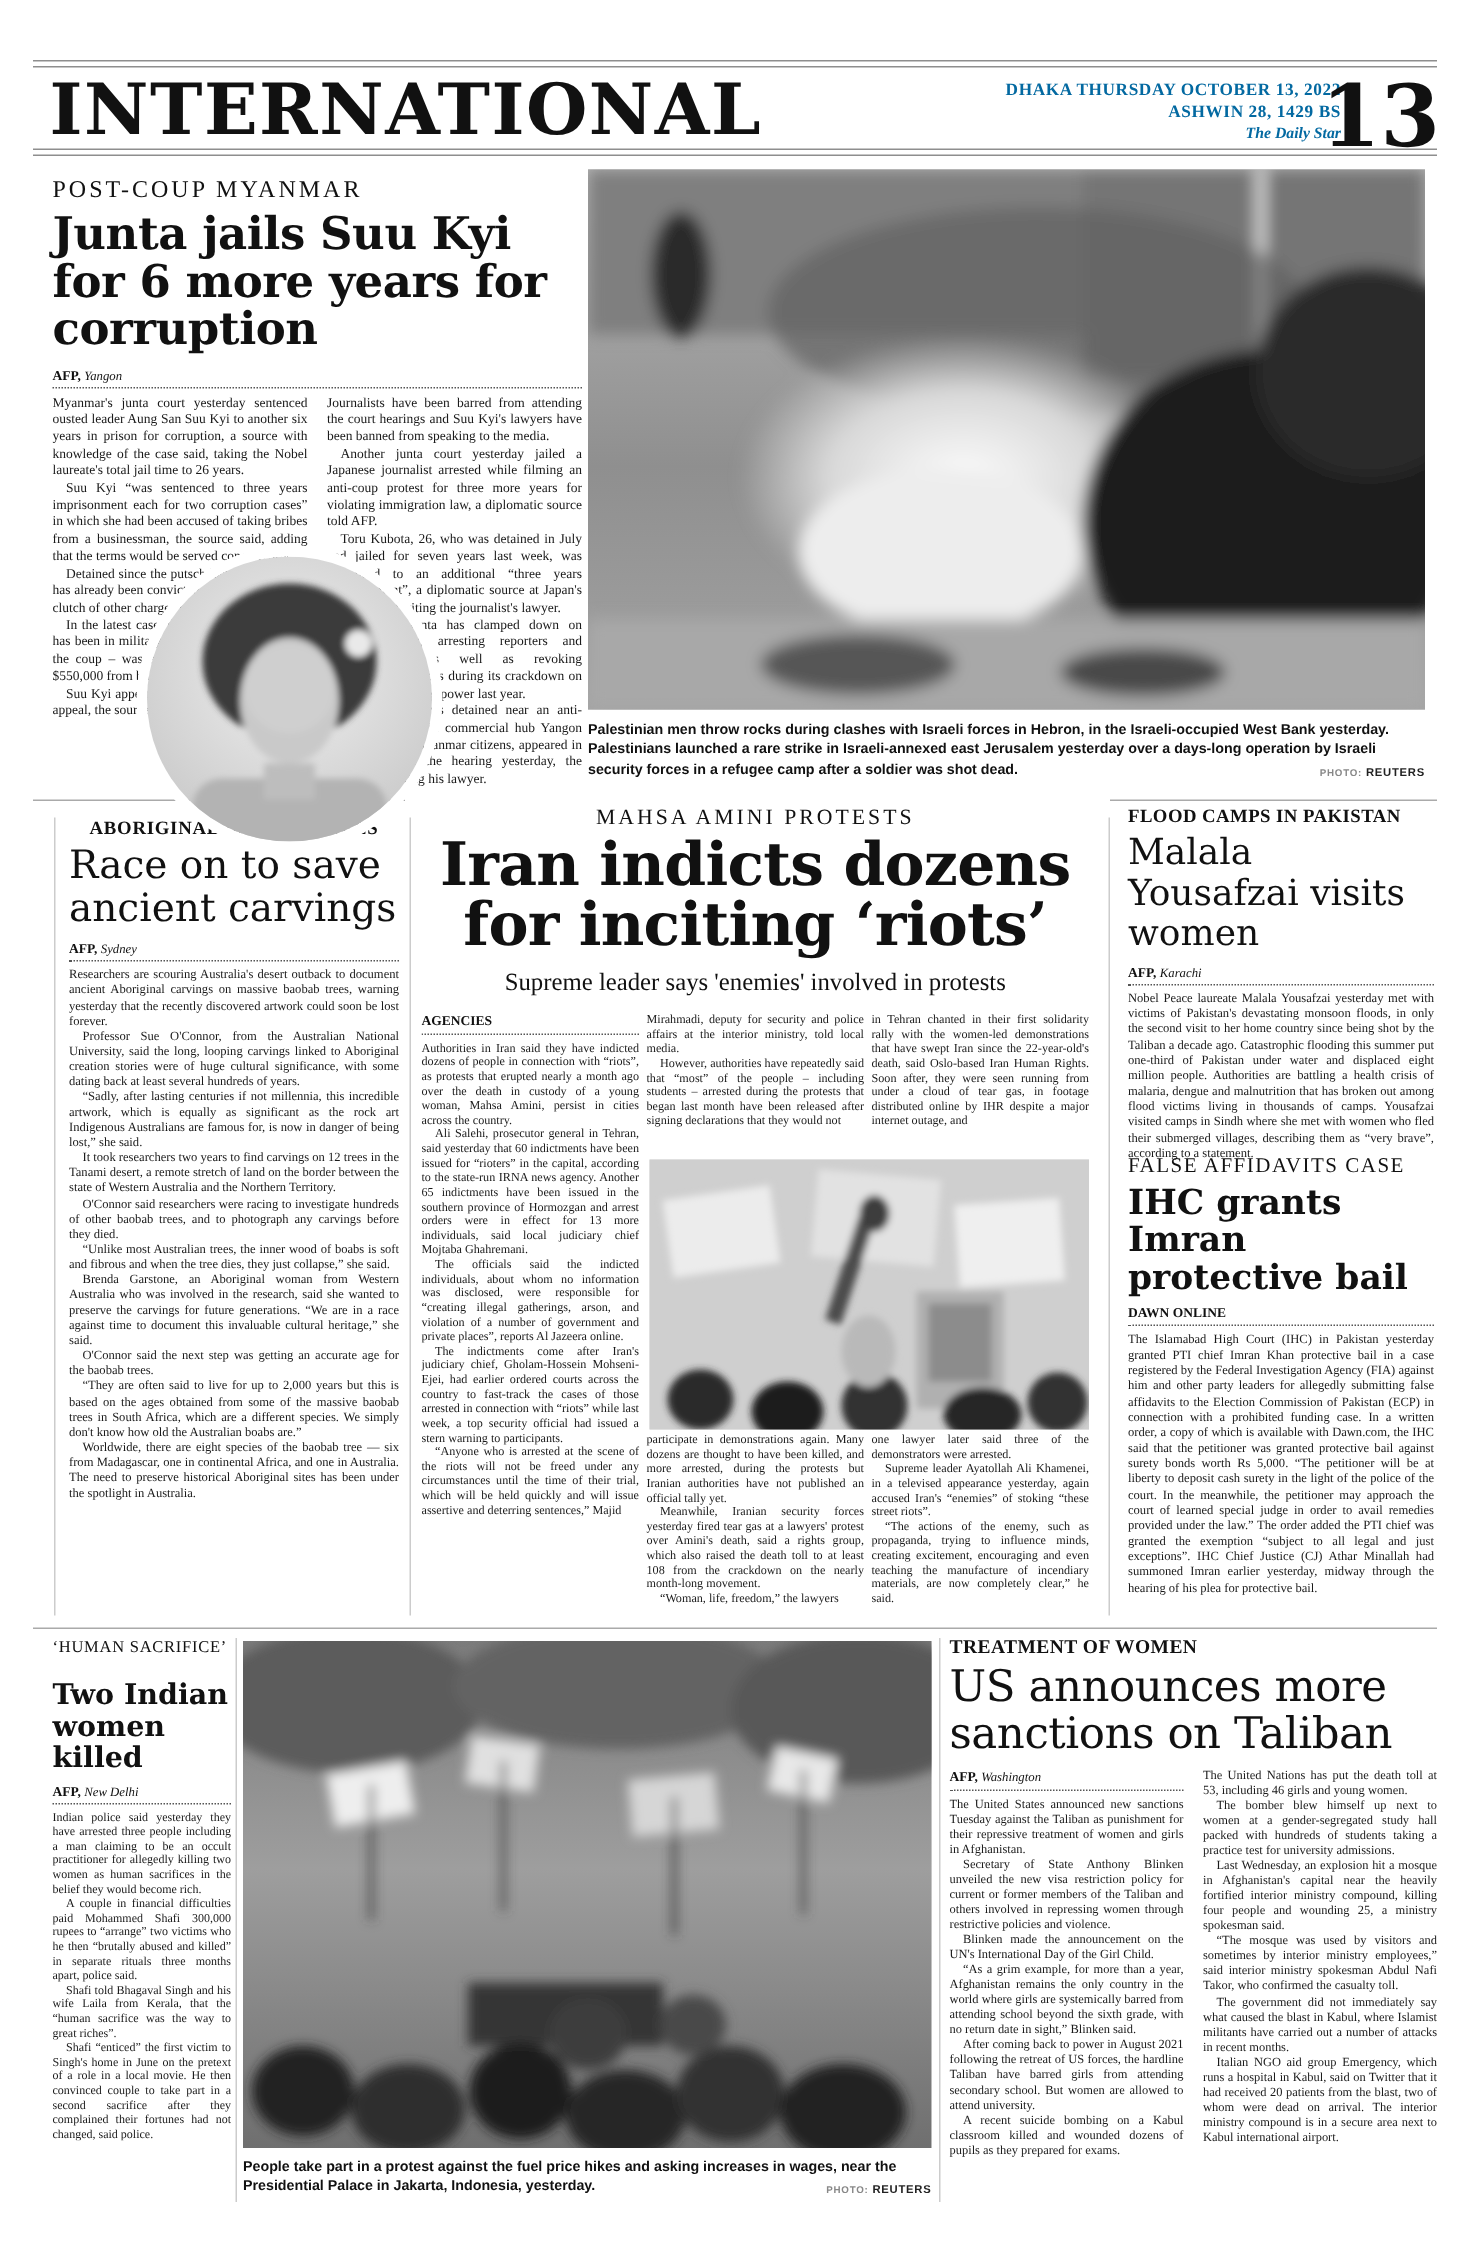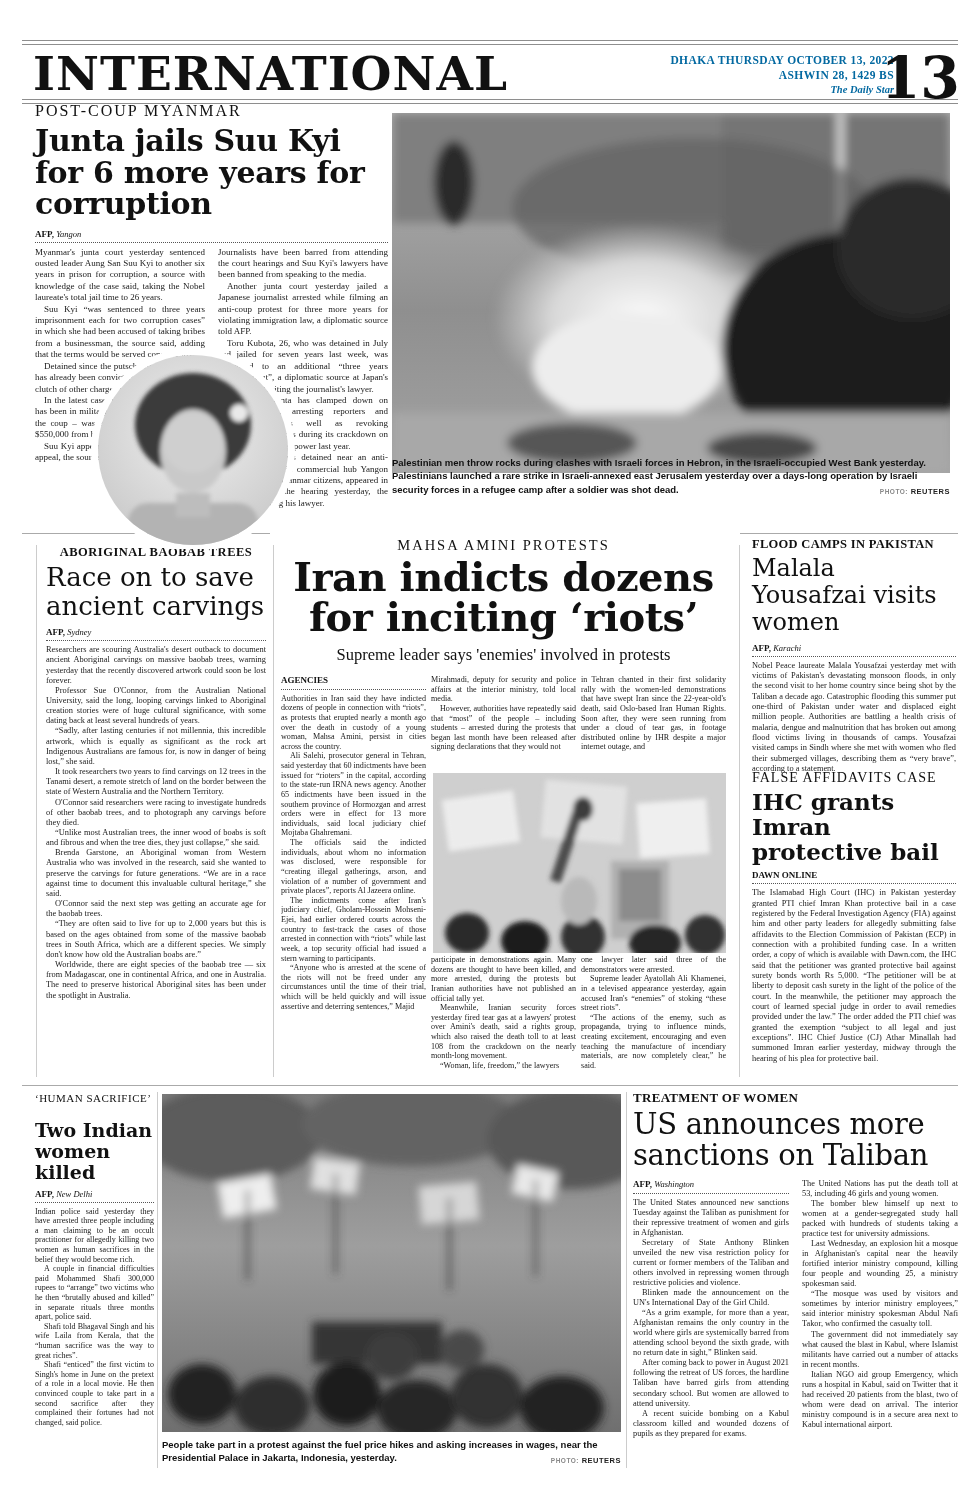--- a/index.html
+++ b/index.html
@@ -25,33 +25,33 @@
   .article{position:absolute;}
   .kicker{color:#111;}
   h1,h2{font-family:"DejaVu Serif",serif;color:#111;}
   .byline-row{font-size:9px;border-bottom:1px dotted #555;padding-bottom:3px;margin-bottom:4px;color:#111;}
   .byline-agency{font-weight:bold;}
   .byline-loc{font-style:italic;font-size:8.5px;}
   .body-text p{margin:0;text-align:justify;}
   .body-text p + p{text-indent:9px;}
 
   
-  #suu-kyi{left:35px;top:102px;width:353px;}
+  #suu-kyi{left:35px;top:118px;width:353px;}
   #suu-kyi .kicker{font-size:16px;letter-spacing:2px;margin-bottom:5px;}
   #suu-kyi h1{font-size:30px;line-height:1.05;letter-spacing:-.3px;margin:0 0 9px;}
   #suu-kyi .cols{position:relative;display:flex;gap:13px;height:302px;overflow:hidden;}
   #suu-kyi .col{flex:1;font-size:9px;line-height:1.27;}
   #suu-portrait{position:absolute;left:63px;top:108px;width:190px;height:190px;border-radius:50%;
                 overflow:hidden;box-shadow:0 0 0 7px #fff;z-index:2;}
 
   
   #hebron-photo{position:absolute;left:392px;top:113px;width:558px;height:360px;background:#9a9a9a;}
   .caption{font-family:"Liberation Sans",sans-serif;font-weight:bold;font-size:9.5px;
            line-height:1.4;color:#111;text-align:left;}
-  #hebron-caption{position:absolute;left:392px;top:456px;width:558px;}
+  #hebron-caption{position:absolute;left:392px;top:480px;width:558px;}
   .credit{text-align:right;margin-top:-12px;font-weight:bold;}
   .credit-label{font-size:6.5px;color:#888;letter-spacing:.5px;}
   .credit-name{font-size:7.5px;color:#222;letter-spacing:.5px;}
 
   
   #baobab{left:46px;top:545px;width:220px;}
   #baobab .kicker{font-size:12.5px;font-weight:bold;text-align:center;letter-spacing:.5px;margin-bottom:3px;}
   #baobab h2{font-size:26px;font-weight:normal;line-height:1.1;margin:0 0 7px;}
   #baobab .body-text{font-size:8.4px;line-height:1.21;max-height:412px;overflow:hidden;}
 

